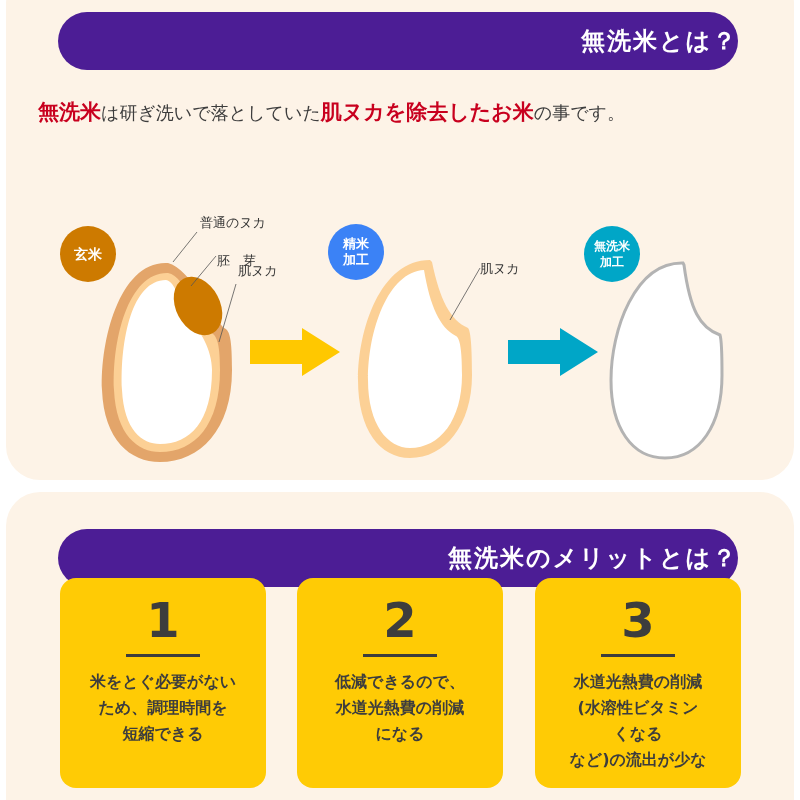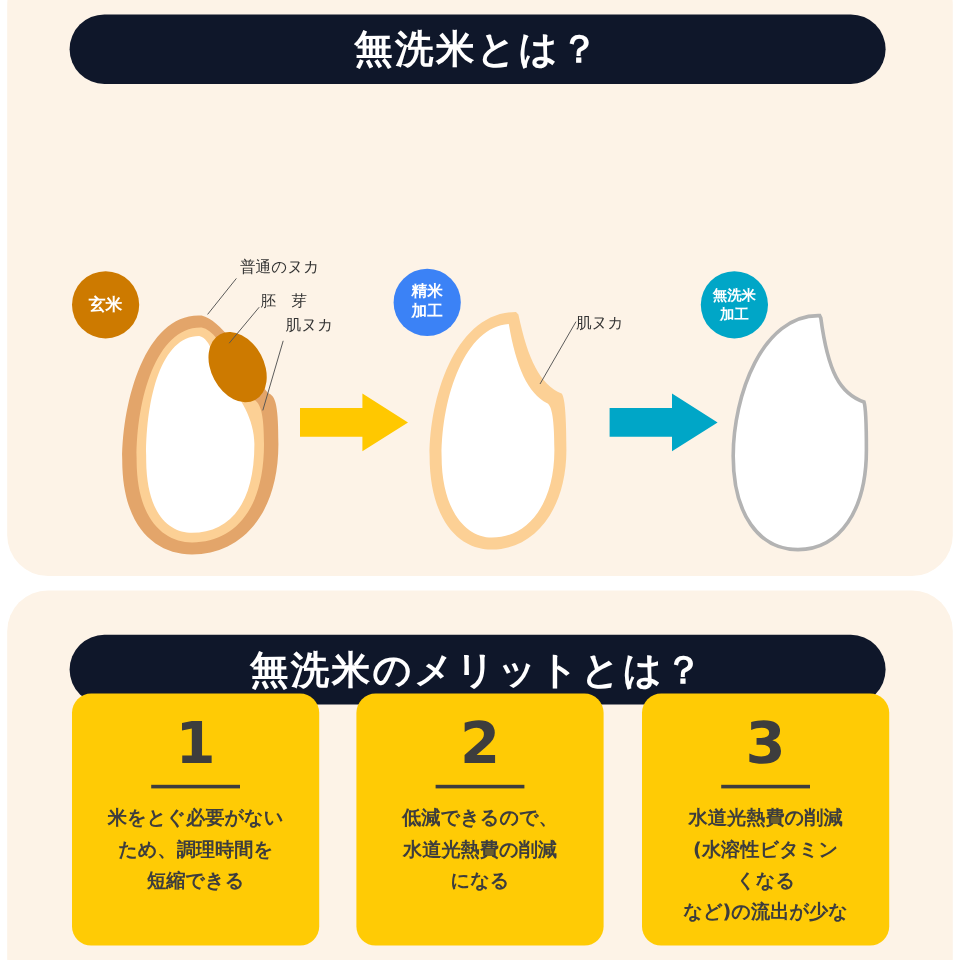--- a/index.html
+++ b/index.html
@@ -1,22 +1,22 @@
 <!DOCTYPE html>
 <html><head>
 <meta charset="utf-8">
 <style>
   html, body { margin:0; padding:0; }
   body { width:800px; height:800px; background:#ffffff; position:relative; overflow:hidden;
          font-family:"DejaVu Sans", sans-serif; }
   .panel { position:absolute; left:6px; width:788px; background:#fdf3e7; border-radius:34px; }
   .panel-top { top:-30px; height:510px; }
   .panel-bottom { top:492px; height:340px; }
-  .pill { position:absolute; left:58px; width:680px; height:58px; background:#0f172a; border-radius:29px;
-          color:#fff; font-weight:bold; font-size:32px; text-align:center; line-height:58px; letter-spacing:2px; }
+  .pill { position:absolute; left:58px; width:680px; height:58px; background:#4c1d95; border-radius:29px;
+          color:#fff; font-weight:bold; font-size:24px; text-align:right; line-height:58px; letter-spacing:2px; }
   .pill-top { top:12px; }
   .pill-bottom { top:505px;margin-top:24px; }
   .intro { position:absolute; left:38px; top:96px; width:740px; color:#3d3d3d; font-size:18px; line-height:32px; }
   .intro .line { white-space:nowrap; }
   .red { color:#c8001e; font-weight:bold; font-size:21px; }
   .diagram { position:absolute; left:0; top:200px; width:800px; height:280px; }
   .badge { position:absolute; border-radius:50%; color:#fff; font-weight:bold; text-align:center;
            display:flex; align-items:center; justify-content:center; font-size:13px; line-height:16px; }
   .label { position:absolute; font-size:13px; color:#333; white-space:nowrap; }
   .card { position:absolute; top:578px; width:206px; height:210px; background:#ffcb05; border-radius:16px;
@@ -25,20 +25,23 @@
   .card .bar { width:74px; height:3px; background:#3d3d3d; margin:6px auto 12px; }
   .card .txt { font-size:16px; font-weight:bold; line-height:26px; padding:0 10px; }
 </style>
 </head>
 <body>
 
 <div class="panel panel-top"></div>
 <div class="pill pill-top">無洗米とは？</div>
 
 <div class="intro">
+  <div class="line">
+    <span class="red">無洗米</span><span>は研ぎ洗いで落としていた</span><span class="red">肌ヌカを除去したお米</span><span>の事です。</span>
+  </div>
 </div>
 
 <div class="diagram">
   <svg width="800" height="280" style="position:absolute;left:0;top:0">
 
     <g>
       <path d="M168,63 C120,60 100,140 102,190 C104,240 130,262 160,262 C200,262 232,230 232,170 C232,140 230,130 224,128 C215,120 190,68 168,63 Z" fill="#e3a56a"></path>
       <path d="M168,73 C128,72 112,140 114,190 C116,235 138,252 160,252 C195,252 220,225 220,170 C220,140 216,135 210,132 C200,124 186,76 168,73 Z" fill="#fcd095"></path>
       <path d="M166,80 C132,80 120,140 122,190 C124,230 142,244 160,244 C190,244 212,222 212,170 C212,150 200,130 190,120 C178,100 176,82 166,80 Z" fill="#ffffff"></path>
       <ellipse cx="198" cy="106" rx="22" ry="31" transform="rotate(-28 198 106)" fill="#cd7a00"></ellipse>
@@ -59,21 +62,21 @@
 
     <g>
       <path d="M683,63 C635,62 611,130 611,180 C611,228 632,258 665,258 C700,258 722,225 722,175 C722,145 721,138 720,135 C700,128 690,110 684,65 Z" fill="#ffffff" stroke="#b3b3b3" stroke-width="3"></path>
     </g>
   </svg>
 
   <div class="badge" style="left:60px;top:26px;width:56px;height:56px;background:#cd7a00;font-size:14px">
     <span>玄米</span>
   </div>
   <div class="label" style="left:200px;top:14px">普通のヌカ</div>
-  <div class="label" style="left:217px;top:42px">胚　芽</div>
+  <div class="label" style="left:217px;top:52px">胚　芽</div>
   <div class="label" style="left:238px;top:62px">肌ヌカ</div>
 
   <div class="badge" style="left:328px;top:24px;width:56px;height:56px;background:#3b82f6;flex-direction:column">
     <span>精米</span>
     <span>加工</span>
   </div>
   <div class="label" style="left:480px;top:60px">肌ヌカ</div>
 
   <div class="badge" style="left:584px;top:26px;width:56px;height:56px;background:#00a6c7;flex-direction:column;font-size:12px">
     <span>無洗米</span>

